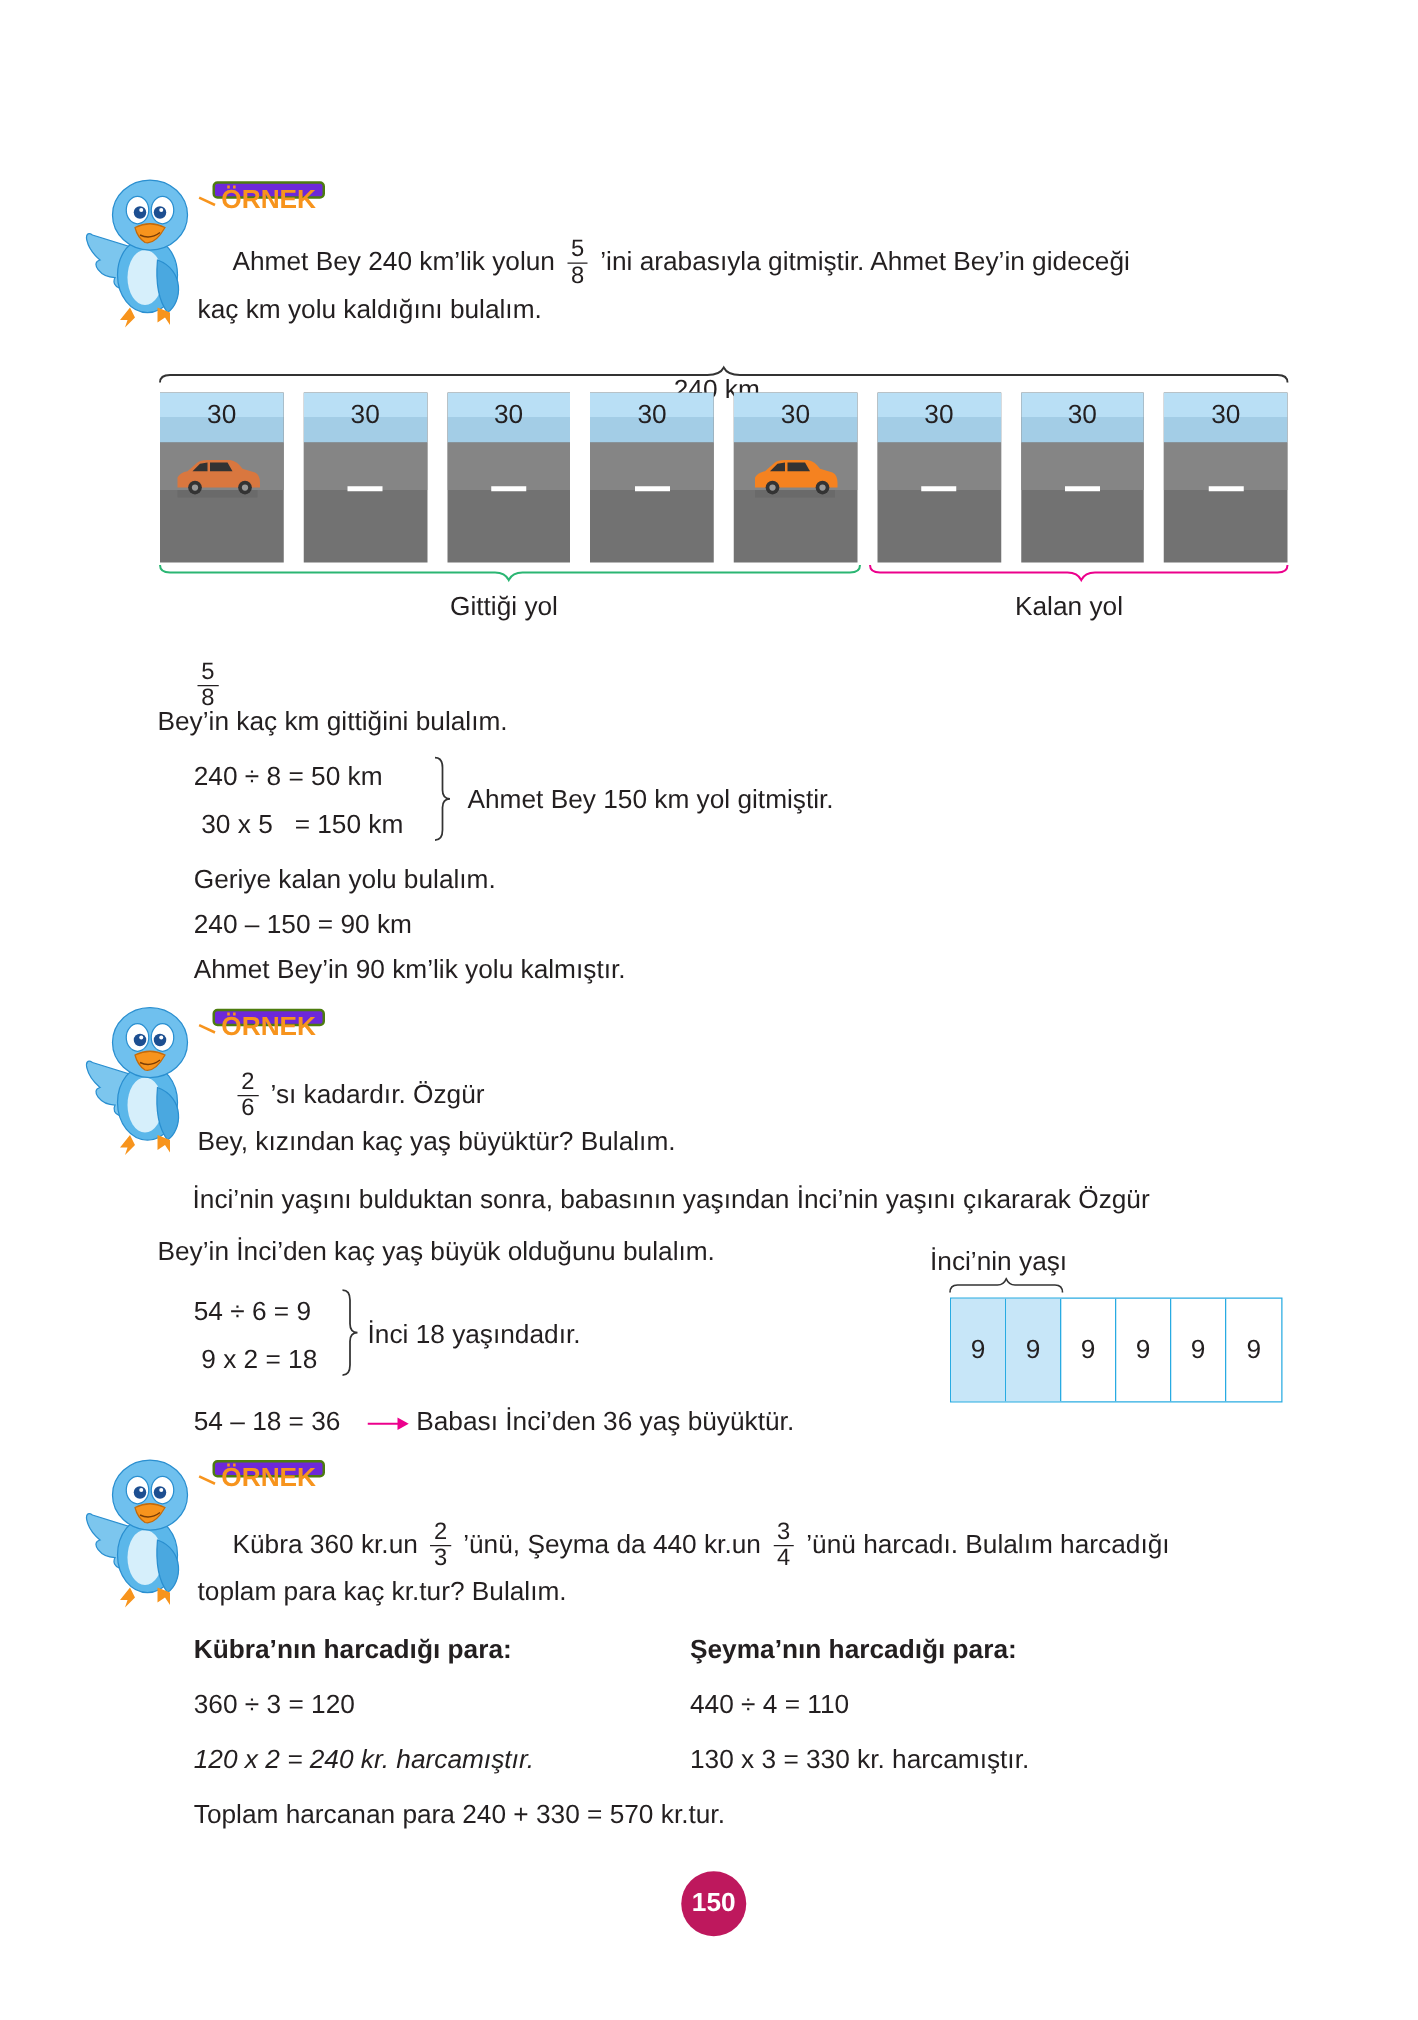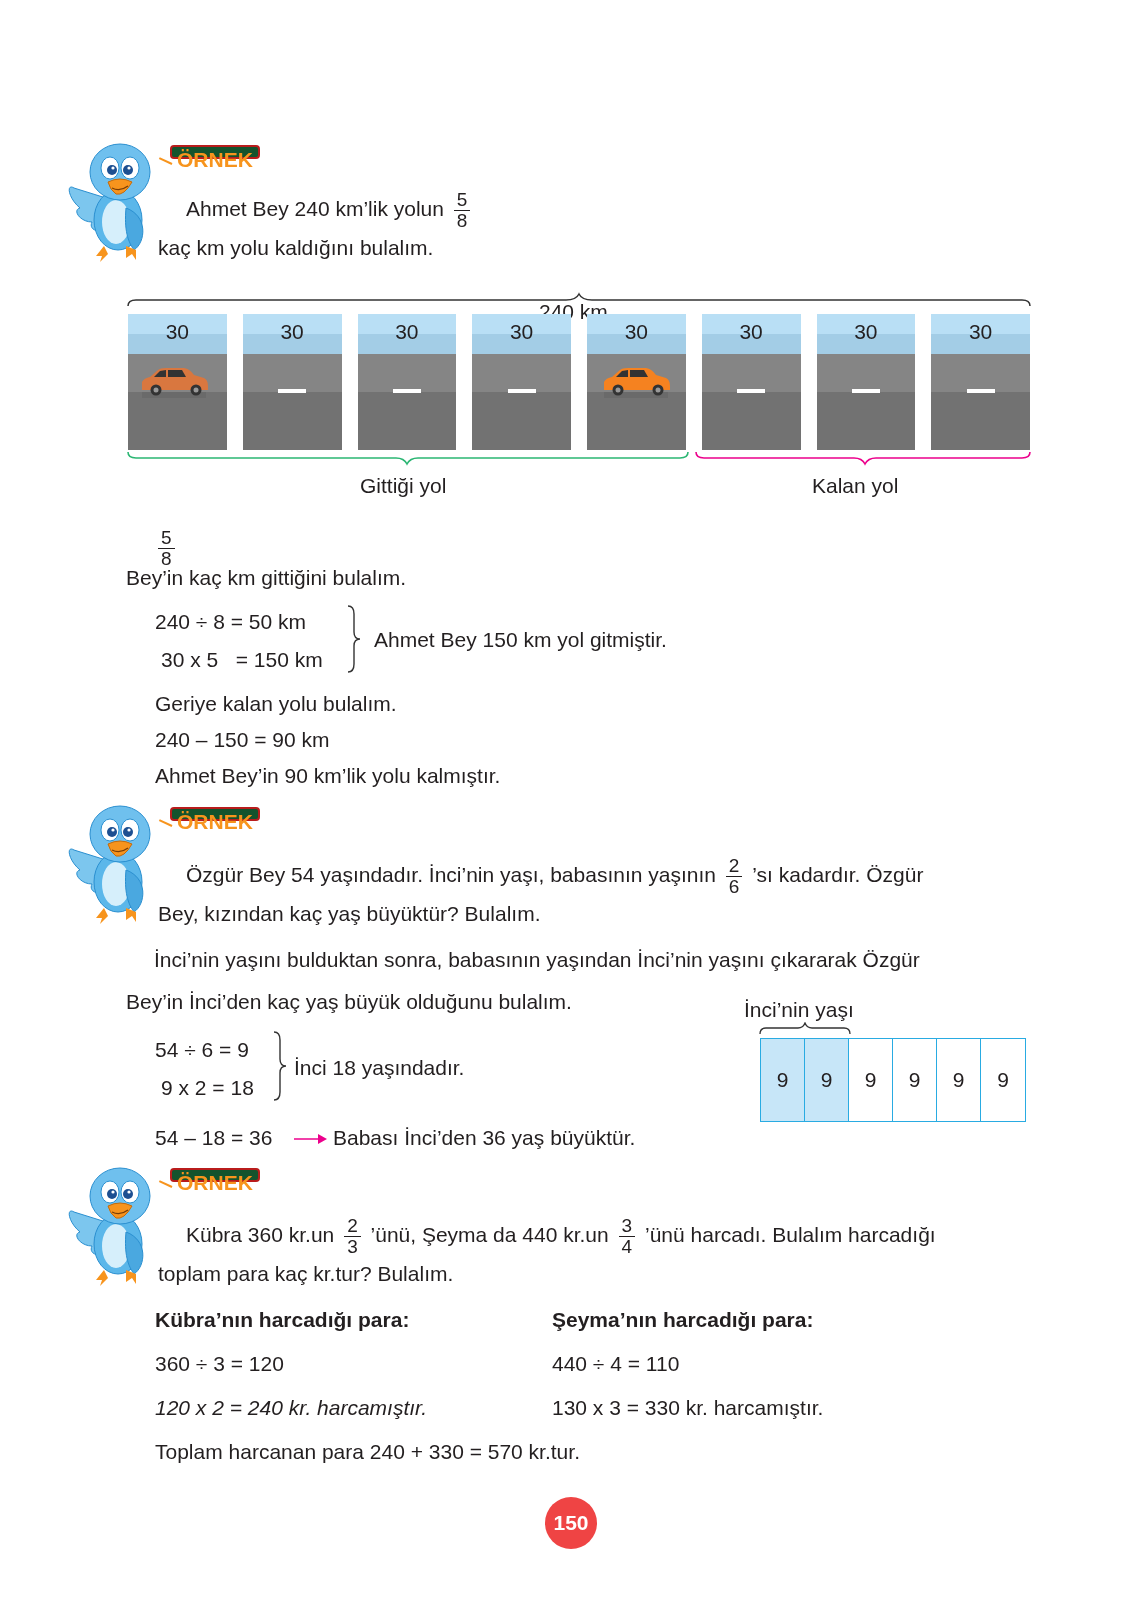--- a/index.html
+++ b/index.html
@@ -2,36 +2,36 @@
 <html><head>
 <meta charset="utf-8">
 <style>
   * { box-sizing: border-box; margin: 0; padding: 0; }
   html, body { width: 1134px; height: 1616px; background: #ffffff; }
   body { position: relative; font-family: "Liberation Sans", sans-serif; color: #231f20; font-size: 21px; overflow: hidden; }
   .abs { position: absolute; }
   .txt { position: absolute; white-space: nowrap; font-size: 21px; line-height: 24px; }
   .frac { display: inline-flex; flex-direction: column; align-items: center; vertical-align: middle; margin: 0 4px; font-size: 19px; line-height: 20px; }
   .frac .num { border-bottom: 1.2px solid #231f20; padding: 0 3px; }
-  .badge { position: absolute; height: 14px; border: 2px solid #b91c1c; border-radius: 4px; color: #f7941d; font-weight: bold; font-size: 21px; line-height: 26px; padding: 0 5px; background: #14532d; }
+  .badge { position: absolute; height: 14px; border: 2px solid #4d7c0f; border-radius: 4px; color: #f7941d; font-weight: bold; font-size: 21px; line-height: 26px; padding: 0 5px; background: #6d28d9; }
   .badge::before { content: ""; position: absolute; left: -14px; top: 16px; width: 14px; height: 2px; background: #f7941d; transform: rotate(25deg); transform-origin: right center; }
   .bird { position: absolute; width: 96px; height: 125px; }
   
   .road { position: absolute; top: 314px; left: 128px; width: 902px; height: 136px; display: flex; gap: 16px; }
   .seg { flex: 1; position: relative; background: #727272; overflow: hidden; }
   .seg .sky { position: absolute; left: 0; top: 0; right: 0; height: 40px; background: linear-gradient(#b9dff5 0, #b9dff5 50%, #a3cde6 50%); }
   .seg .upper { position: absolute; left: 0; top: 40px; right: 0; height: 38px; background: #858585; }
   .seg .val { position: absolute; top: 6px; left: 0; right: 0; text-align: center; font-size: 21px; }
   .seg .dash { position: absolute; top: 75px; left: 50%; margin-left: -14px; width: 28px; height: 4px; background: #fff; }
   .seg .car { position: absolute; top: 52px; left: 50%; margin-left: -36px; width: 72px; height: 34px; }
   .grid-box { position: absolute; display: flex; border: 1.5px solid #29abe2; }
   .grid-box .cell { width: 44px; height: 82px; border-right: 1.5px solid #29abe2; text-align: center; line-height: 82px; font-size: 21px; }
   .grid-box .cell:last-child { border-right: none; }
   .grid-box .cell.fill { background: #c7e6f8; }
-  .pageno { position: absolute; left: 545px; top: 1497px; width: 52px; height: 52px; border-radius: 50%; background: #ef4444; color: #fff; font-weight: bold; font-size: 21px; line-height: 52px; text-align: center; }
+  .pageno { position: absolute; left: 545px; top: 1497px; width: 52px; height: 52px; border-radius: 50%; background: #be185d; color: #fff; font-weight: bold; font-size: 21px; line-height: 52px; text-align: center; }
   .bold { font-weight: bold; }
 </style>
 </head>
 <body>
 
 <svg width="0" height="0" style="position:absolute">
   <defs>
     <g id="bird-shape">
 
       <path d="M8 50 C 0 45, 2 60, 14 70 C 6 72, 14 84, 26 84 C 22 92, 34 96, 40 90 L 40 60 Z" fill="#7cc6ee" stroke="#2a8fd0" stroke-width="1"></path>
@@ -72,20 +72,21 @@
     <use href="#bird-shape"></use>
   </svg>
 <div class="badge" style="left:170px; top:145px;">ÖRNEK</div>
 
 <div class="txt" style="left:186px; top:190px;">
   <span>Ahmet Bey 240 km’lik yolun</span>
   <span class="frac">
       <span class="num">5</span>
       <span>8</span>
     </span>
+  <span>’ini arabasıyla gitmiştir. Ahmet Bey’in gideceği</span>
 </div>
 <div class="txt" style="left:158px; top:236px;">kaç km yolu kaldığını bulalım.</div>
 
 <div class="txt" style="left:539px; top:268px;margin-top:32px;">240 km</div>
 <svg class="abs" style="left:126px; top:292px;" width="906" height="20" viewBox="0 0 906 20">
   <path d="M2 14 Q 2 8 10 8 L 440 8 Q 450 8 453 2 Q 456 8 466 8 L 896 8 Q 904 8 904 14" fill="none" stroke="#333" stroke-width="1.5"></path>
 </svg>
 
 <div class="road">
   <div class="seg">
@@ -167,21 +168,20 @@
 <div class="txt" style="left:155px; top:692px;">Geriye kalan yolu bulalım.</div>
 <div class="txt" style="left:155px; top:728px;">240 – 150 = 90 km</div>
 <div class="txt" style="left:155px; top:764px;">Ahmet Bey’in 90 km’lik yolu kalmıştır.</div>
 
 <svg class="bird" style="left:66px; top:800px;" viewBox="0 0 96 125">
     <use href="#bird-shape"></use>
   </svg>
 <div class="badge" style="left:170px; top:807px;">ÖRNEK</div>
 
 <div class="txt" style="left:186px; top:856px;">
-  <span>Özgür Bey 54 yaşındadır. İnci’nin yaşı, babasının yaşının</span>
   <span class="frac">
       <span class="num">2</span>
       <span>6</span>
     </span>
   <span>’sı kadardır. Özgür</span>
 </div>
 <div class="txt" style="left:158px; top:902px;">Bey, kızından kaç yaş büyüktür? Bulalım.</div>
 
 <div class="txt" style="left:154px; top:948px;">İnci’nin yaşını bulduktan sonra, babasının yaşından İnci’nin yaşını çıkararak Özgür</div>
 <div class="txt" style="left:126px; top:990px;">Bey’in İnci’den kaç yaş büyük olduğunu bulalım.</div>

